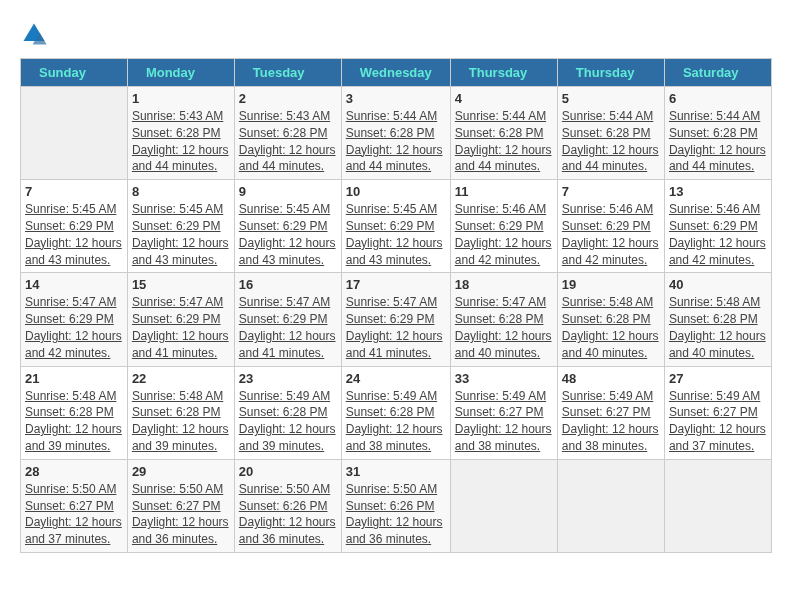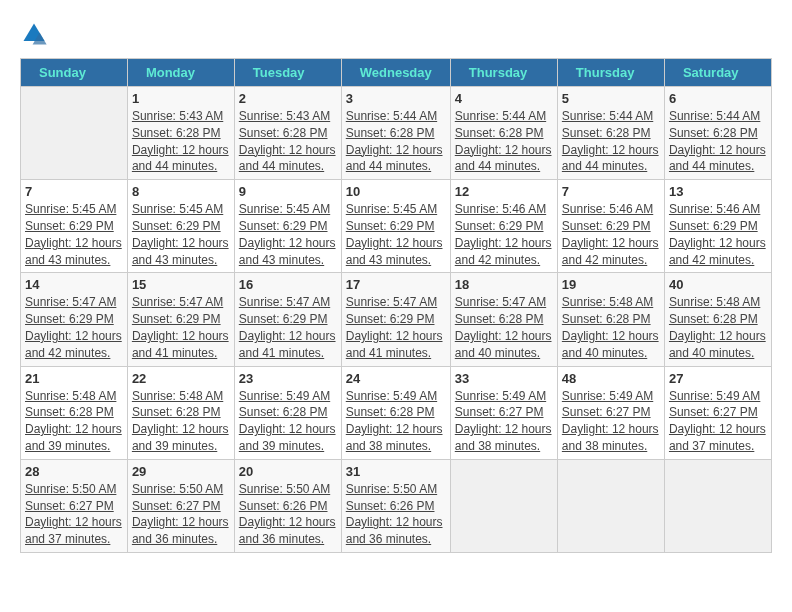--- a/index.html
+++ b/index.html
@@ -191,21 +191,21 @@
 and 43 minutes.</div>
         </td>
         <td>
           <span class="day-number">10</span>
           <div class="day-info" style="white-space: pre-line;">Sunrise: 5:45 AM
 Sunset: 6:29 PM
 Daylight: 12 hours
 and 43 minutes.</div>
         </td>
         <td>
-          <span class="day-number">12</span>
+          <span class="day-number">11</span>
           <div class="day-info" style="white-space: pre-line;">Sunrise: 5:46 AM
 Sunset: 6:29 PM
 Daylight: 12 hours
 and 42 minutes.</div>
         </td>
         <td>
           <span class="day-number">7</span>
           <div class="day-info" style="white-space: pre-line;">Sunrise: 5:46 AM
 Sunset: 6:29 PM
 Daylight: 12 hours

